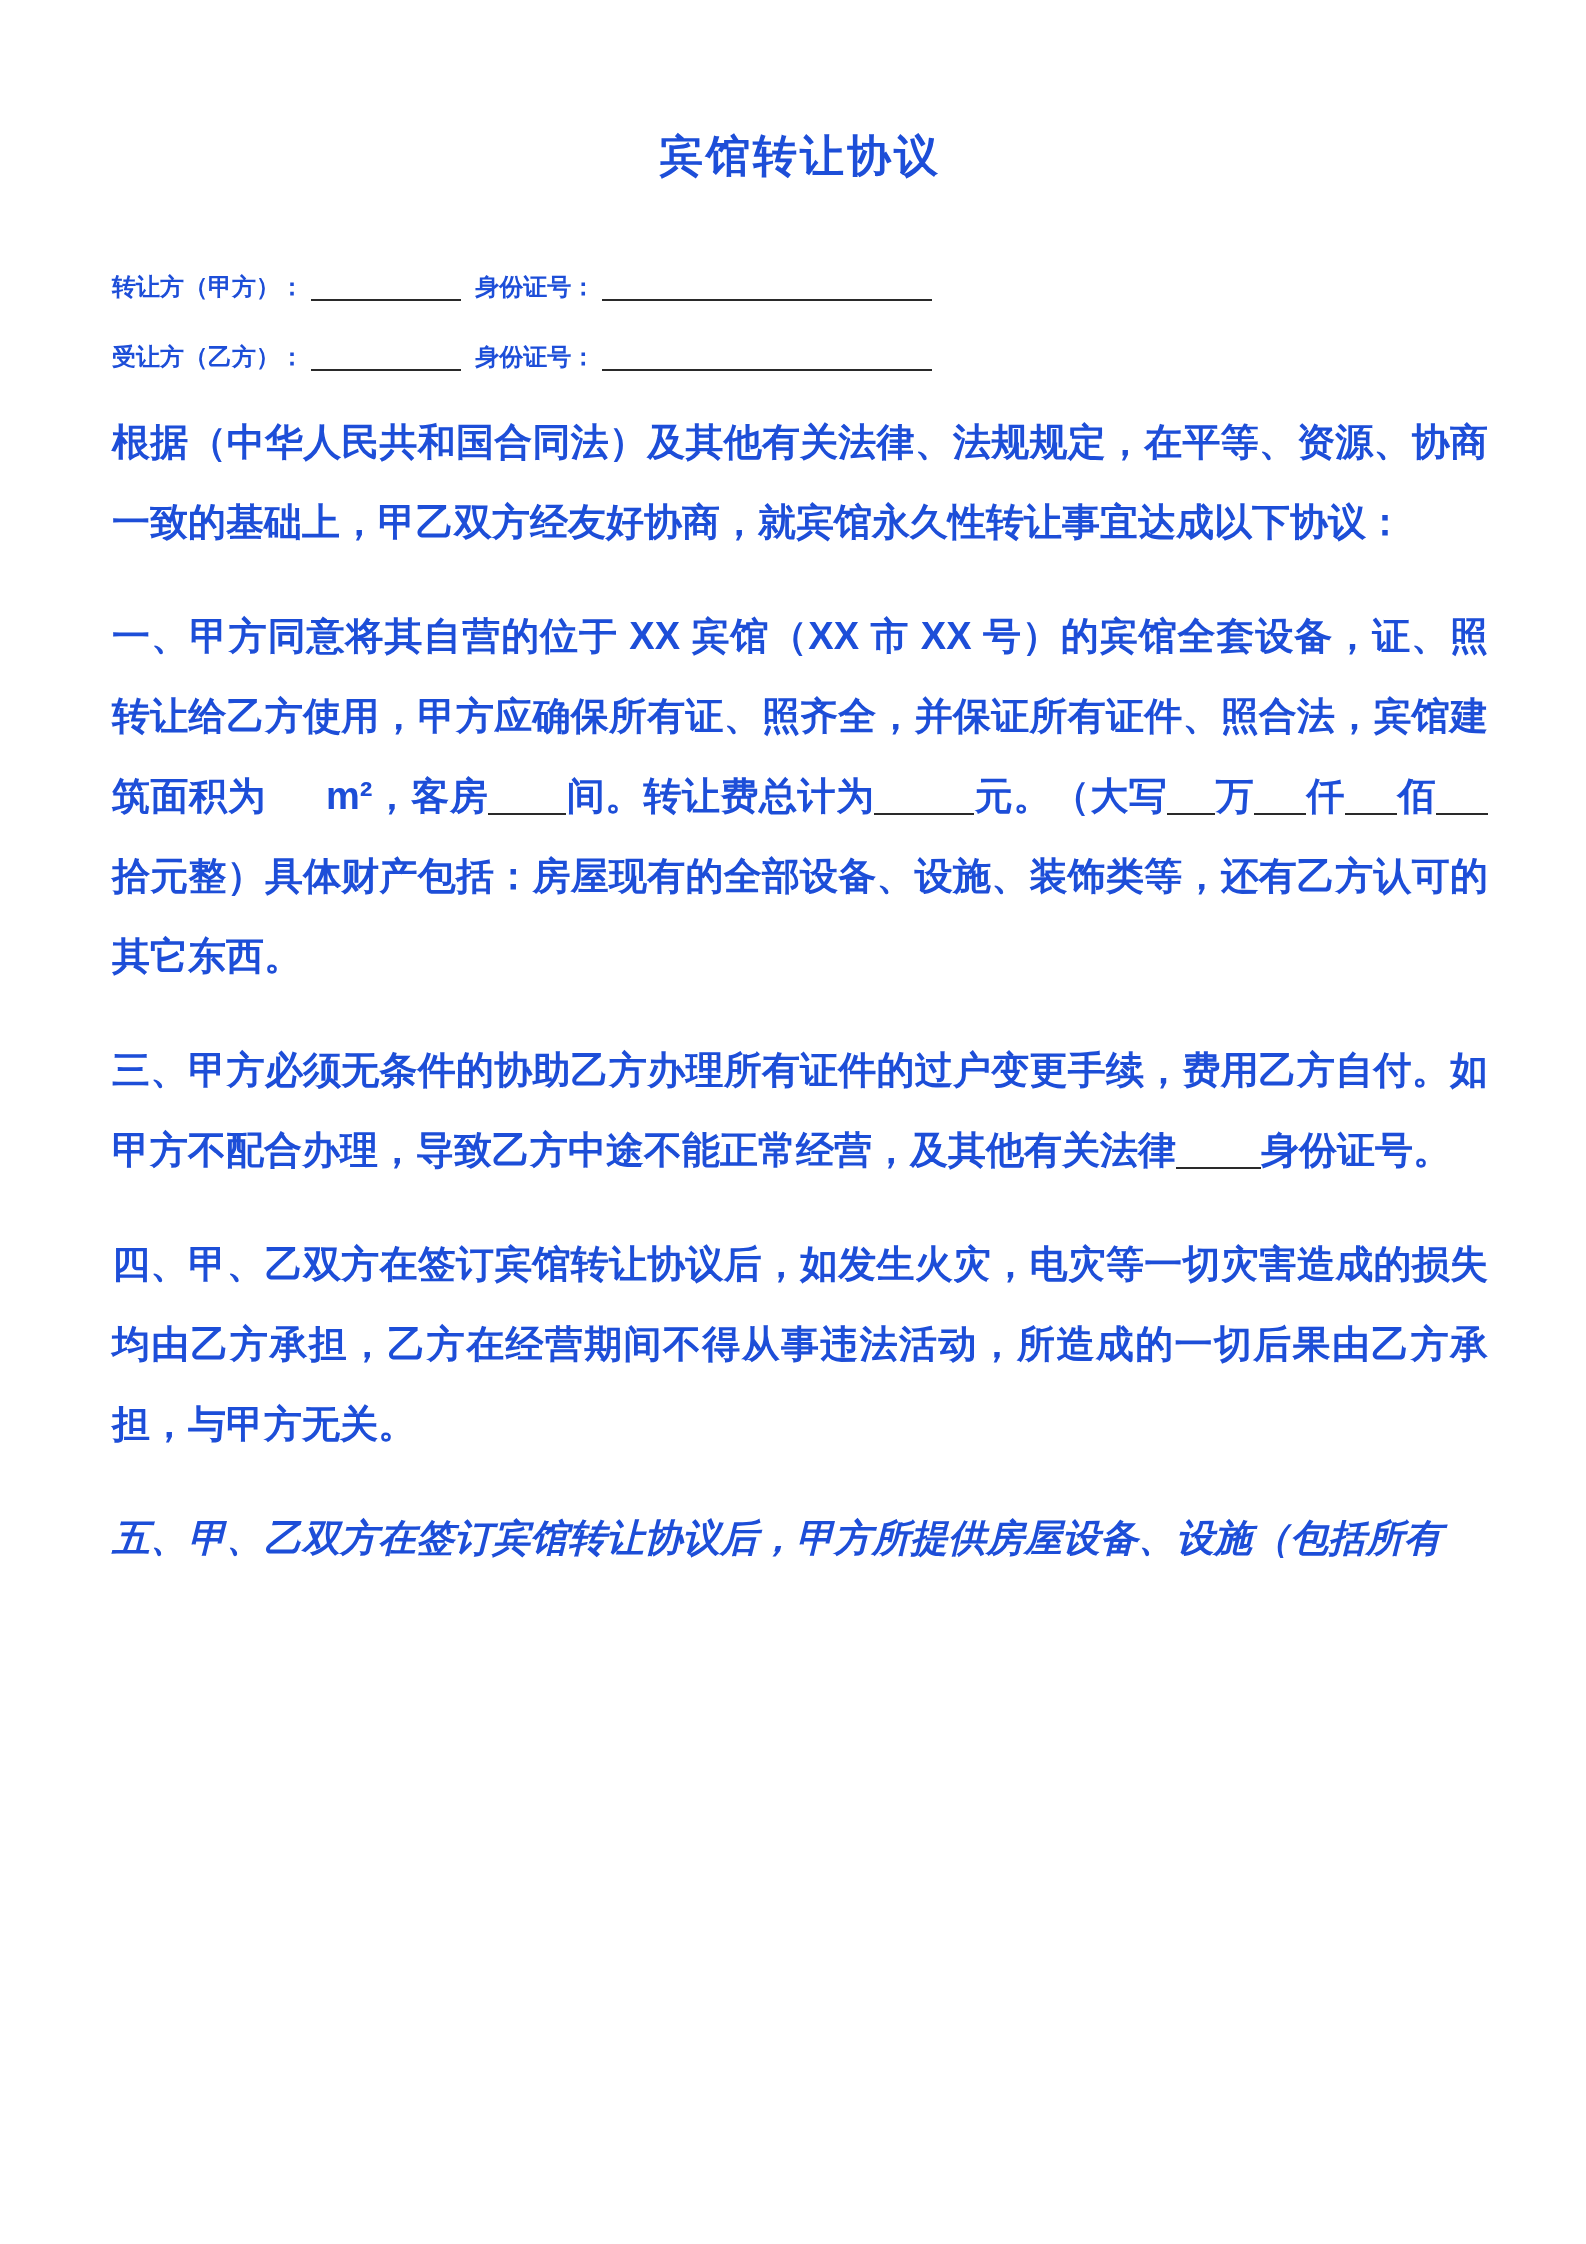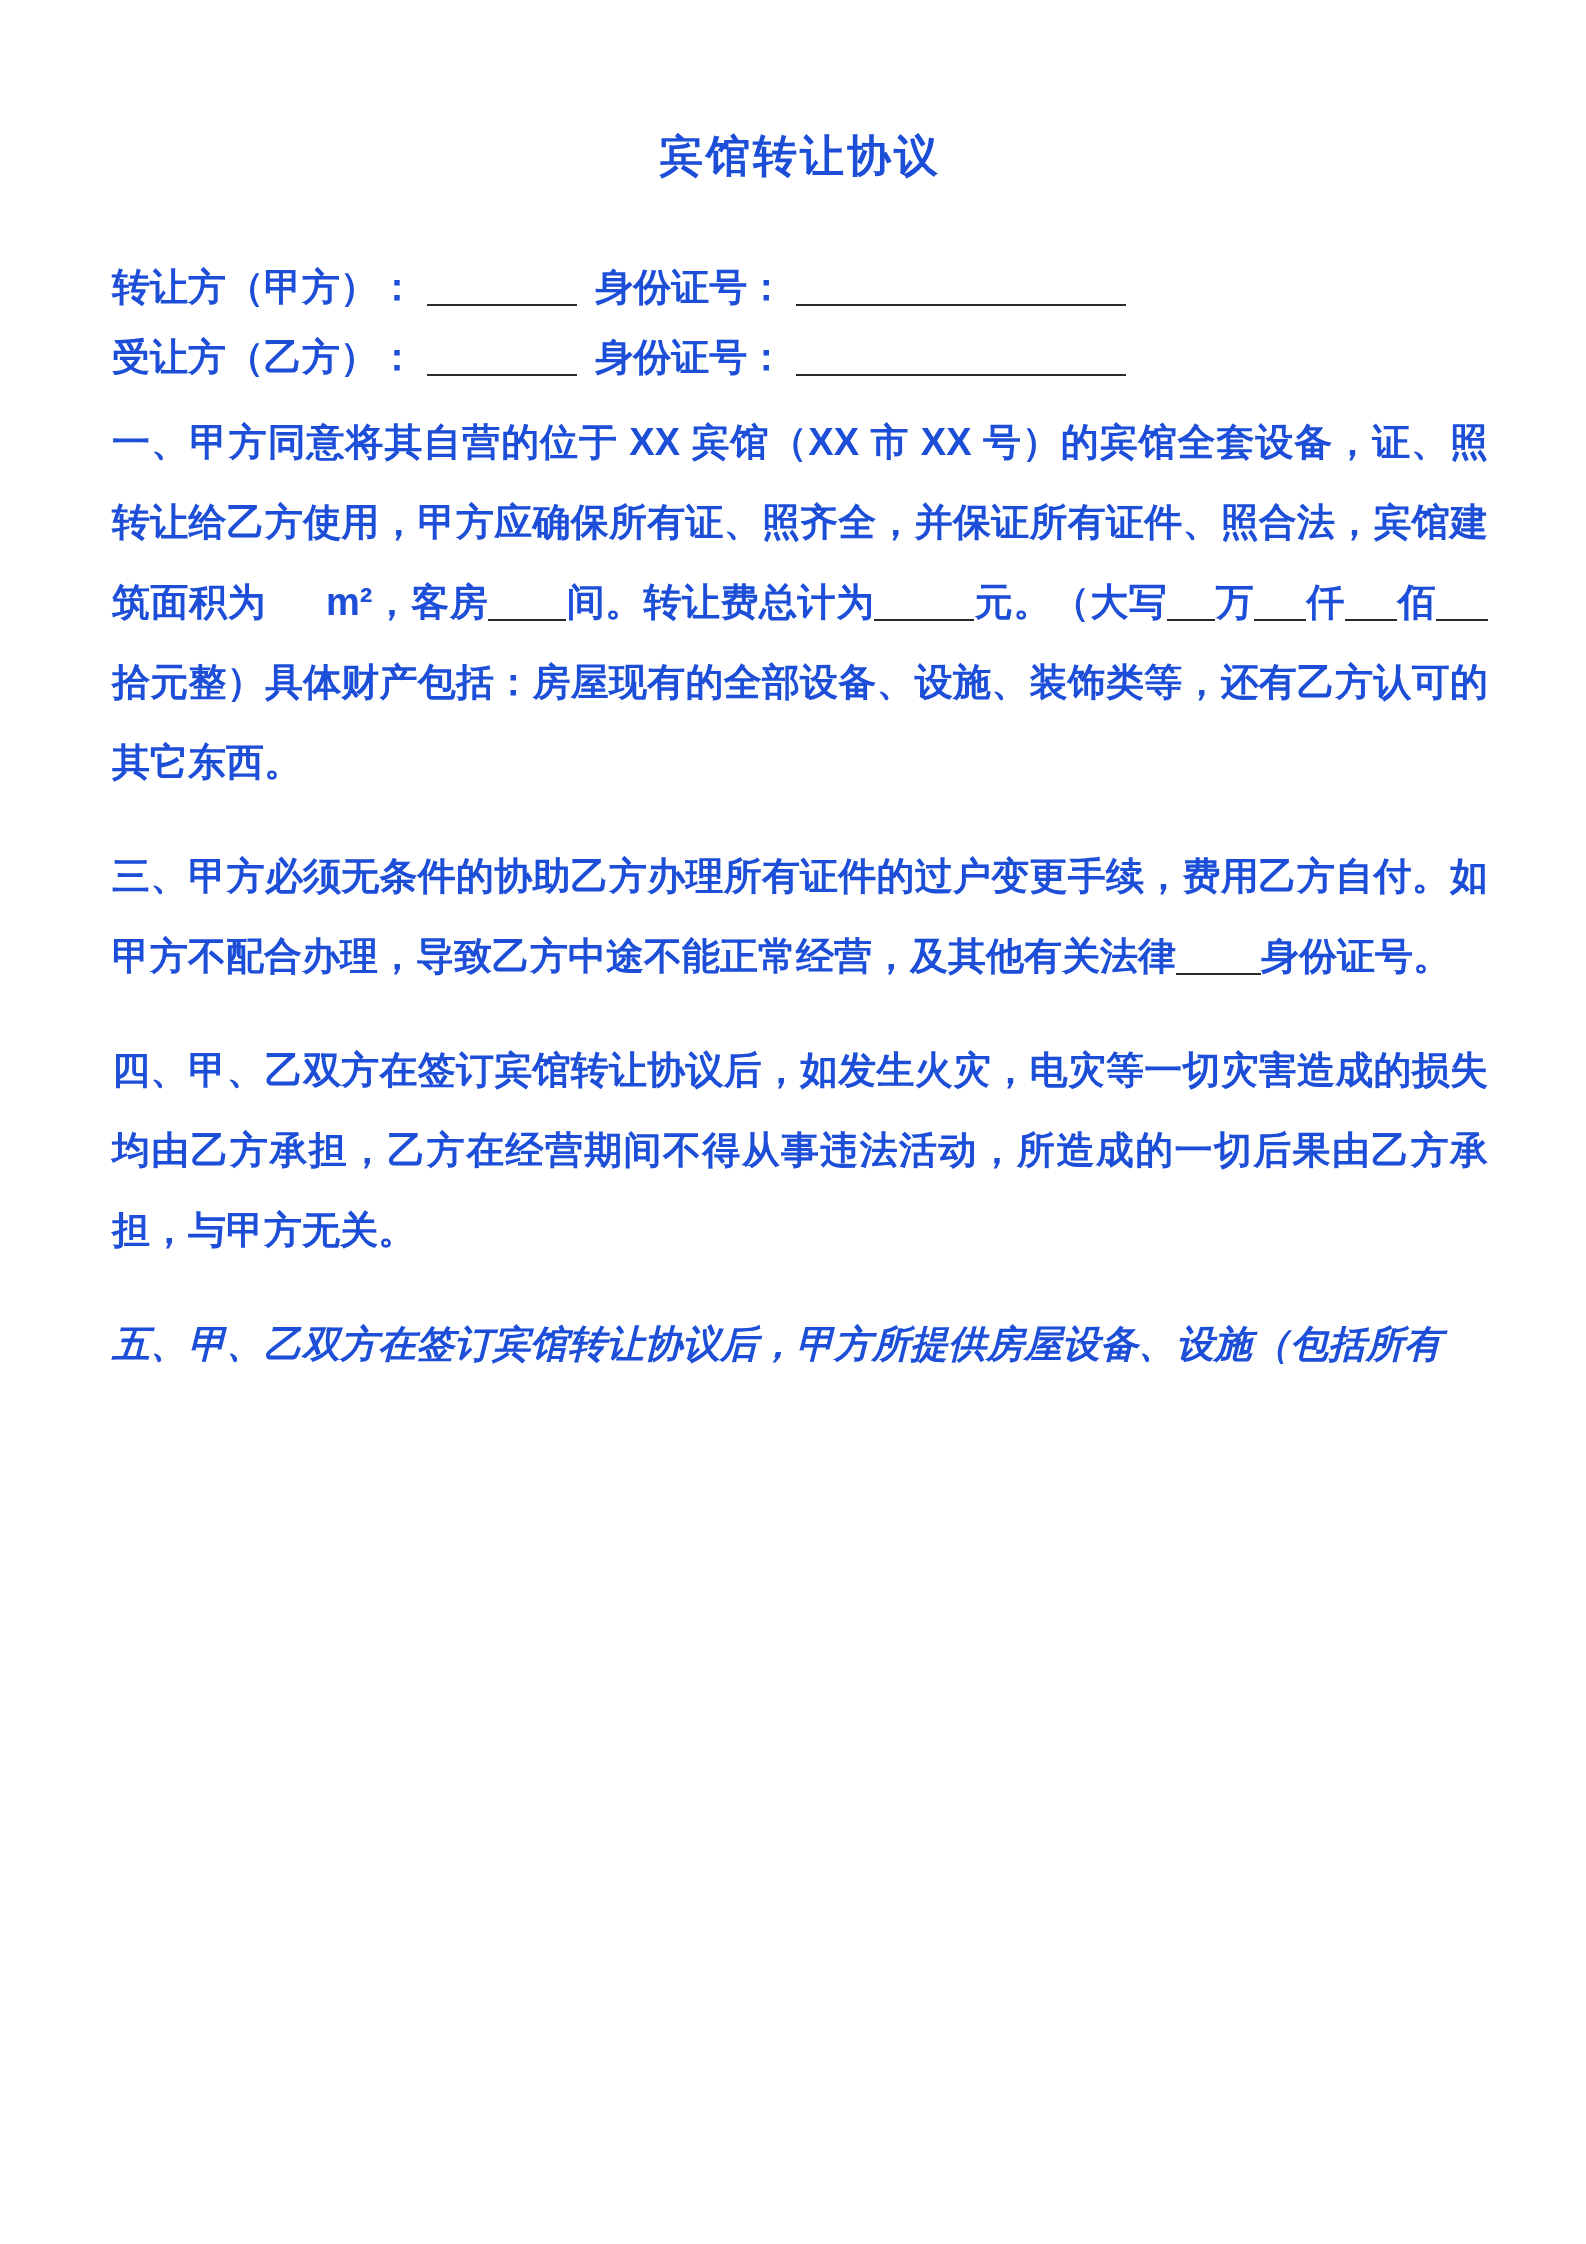--- a/index.html
+++ b/index.html
@@ -24,21 +24,21 @@
     font-size: 44px;
     line-height: 52px;
     text-align: center;
     letter-spacing: 3px;
     font-weight: 700;
   }
   .parties {
     margin: 0 0 10px 0;
   }
   .field-row {
-    font-size: 38px;
+    font-size: 24px;
     line-height: 70px;
     white-space: nowrap;
   }
   .blank {
     display: inline-block;
     border-bottom: 2px solid #2a2a2a;
     height: 40px;
     position: relative;
     top: 6px;
   }
@@ -75,19 +75,20 @@
     <div class="field-row">
       <span>受让方（乙方）：</span>
       <span class="blank blank-name"></span>
       <span>身份证号：</span>
       <span class="blank blank-id"></span>
     </div>
 
   </div>
 
   <div class="body">
+      <p class="para"><span>根据（中华人民共和国合同法）及其他有关法律、法规规定，在平等、资源、协商一致的基础上，甲乙双方经友好协商，就宾馆永久性转让事宜达成以下协议：</span></p>
       <p class="para"><span>一、甲方同意将其自营的位于 XX 宾馆（XX 市 XX 号）的宾馆全套设备，证、照转让给乙方使用，甲方应确保所有证、照齐全，并保证所有证件、照合法，宾馆建筑面积为</span><span class="gap" style="width: 60px;"></span><span>m²，客房</span><span class="blank" style="width: 78px;"></span><span>间。转让费总计为</span><span class="blank" style="width: 100px;"></span><span>元。（大写</span><span class="blank" style="width: 48px;"></span><span>万</span><span class="blank" style="width: 52px;"></span><span>仟</span><span class="blank" style="width: 52px;"></span><span>佰</span><span class="blank" style="width: 52px;"></span><span>拾元整）具体财产包括：房屋现有的全部设备、设施、装饰类等，还有乙方认可的其它东西。</span></p>
       <p class="para"><span>三、甲方必须无条件的协助乙方办理所有证件的过户变更手续，费用乙方自付。如甲方不配合办理，导致乙方中途不能正常经营，及其他有关法律</span><span class="blank" style="width: 85px;"></span><span>身份证号。</span></p>
       <p class="para"><span>四、甲、乙双方在签订宾馆转让协议后，如发生火灾，电灾等一切灾害造成的损失均由乙方承担，乙方在经营期间不得从事违法活动，所造成的一切后果由乙方承担，与甲方无关。</span></p>
       <p class="para"><span>五、甲、乙双方在签订宾馆转让协议后，甲方所提供房屋设备、设施（包括所有</span></p>
     </div>
 
 </div>
 
 </body></html>

